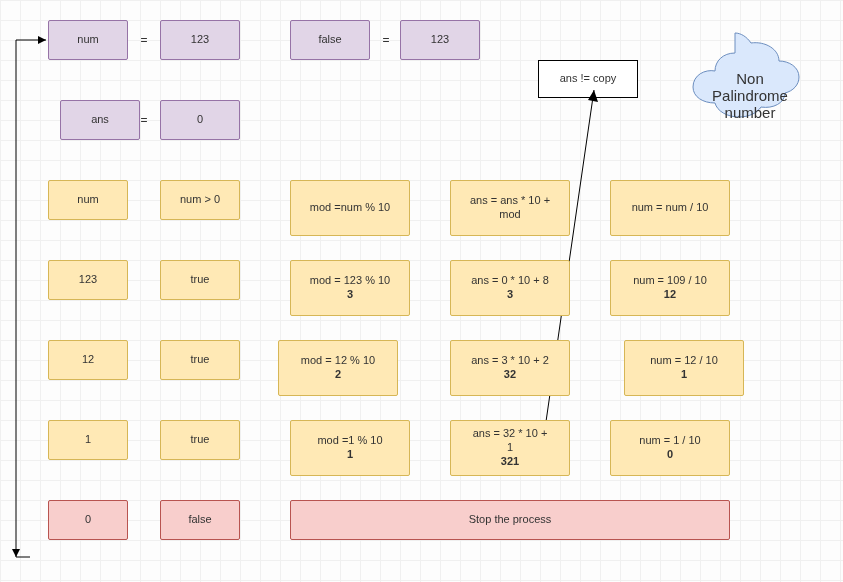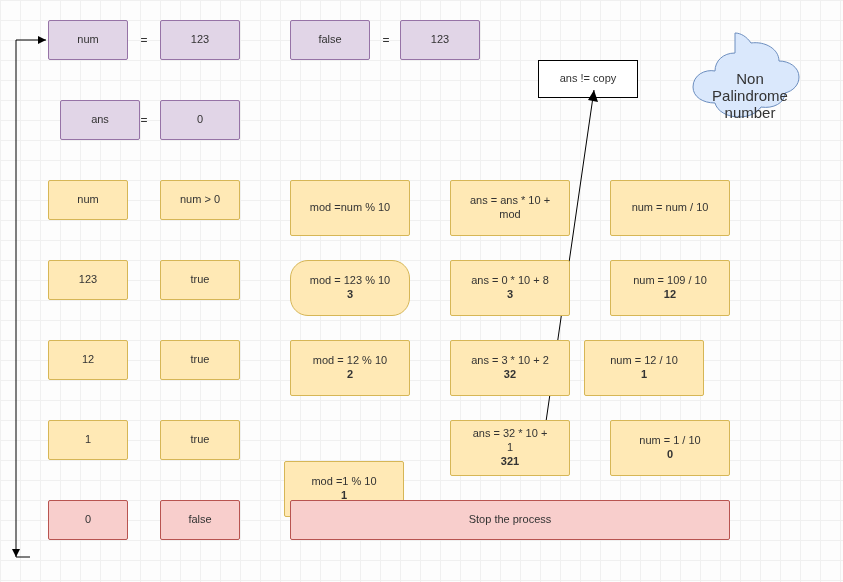--- a/index.html
+++ b/index.html
@@ -96,45 +96,45 @@
 number</div>
 
 <div class="box yellow mid" style="left:48px;  top:180px;">num</div>
 <div class="box yellow mid" style="left:160px; top:180px;">num &gt; 0</div>
 <div class="box yellow big" style="left:290px; top:180px;">mod =num % 10</div>
 <div class="box yellow big" style="left:450px; top:180px;">ans = ans * 10 + mod</div>
 <div class="box yellow big" style="left:610px; top:180px;">num = num / 10</div>
 
 <div class="box yellow mid" style="left:48px;  top:260px;">123</div>
 <div class="box yellow mid" style="left:160px; top:260px;">true</div>
-<div class="box yellow big" style="left:290px; top:260px;border-radius:18px;">
+<div class="box yellow big" style="left:290px; top:260px;">
   <div><span>mod = 123 % 10</span><br><span class="bold">3</span></div>
   </div>
 <div class="box yellow big" style="left:450px; top:260px;">
   <div><span>ans = 0 * 10 + 8</span><br><span class="bold">3</span></div>
   </div>
 <div class="box yellow big" style="left:610px; top:260px;">
   <div><span>num = 109 / 10</span><br><span class="bold">12</span></div>
   </div>
 
 <div class="box yellow mid" style="left:48px;  top:340px;">12</div>
 <div class="box yellow mid" style="left:160px; top:340px;">true</div>
-<div class="box yellow big" style="left:290px; top:340px;">
+<div class="box yellow big" style="left:278px; top:340px;">
   <div><span>mod = 12 % 10</span><br><span class="bold">2</span></div>
   </div>
 <div class="box yellow big" style="left:450px; top:340px;">
   <div><span>ans = 3 * 10 + 2</span><br><span class="bold">32</span></div>
   </div>
-<div class="box yellow big" style="left:584px; top:340px;">
+<div class="box yellow big" style="left:624px; top:340px;">
   <div><span>num = 12 / 10</span><br><span class="bold">1</span></div>
   </div>
 
 <div class="box yellow mid" style="left:48px;  top:420px;">1</div>
 <div class="box yellow mid" style="left:160px; top:420px;">true</div>
-<div class="box yellow big" style="left:284px; top:420px;margin-top:41px;">
+<div class="box yellow big" style="left:290px; top:420px;">
   <div><span>mod =1 % 10</span><br><span class="bold">1</span></div>
   </div>
 <div class="box yellow big" style="left:450px; top:420px;">
   <div><span>ans = 32 * 10 + 1</span><br><span class="bold">321</span></div>
   </div>
 <div class="box yellow big" style="left:610px; top:420px;">
   <div><span>num = 1 / 10</span><br><span class="bold">0</span></div>
   </div>
 
 <div class="box pink mid" style="left:48px;  top:500px;">0</div>

